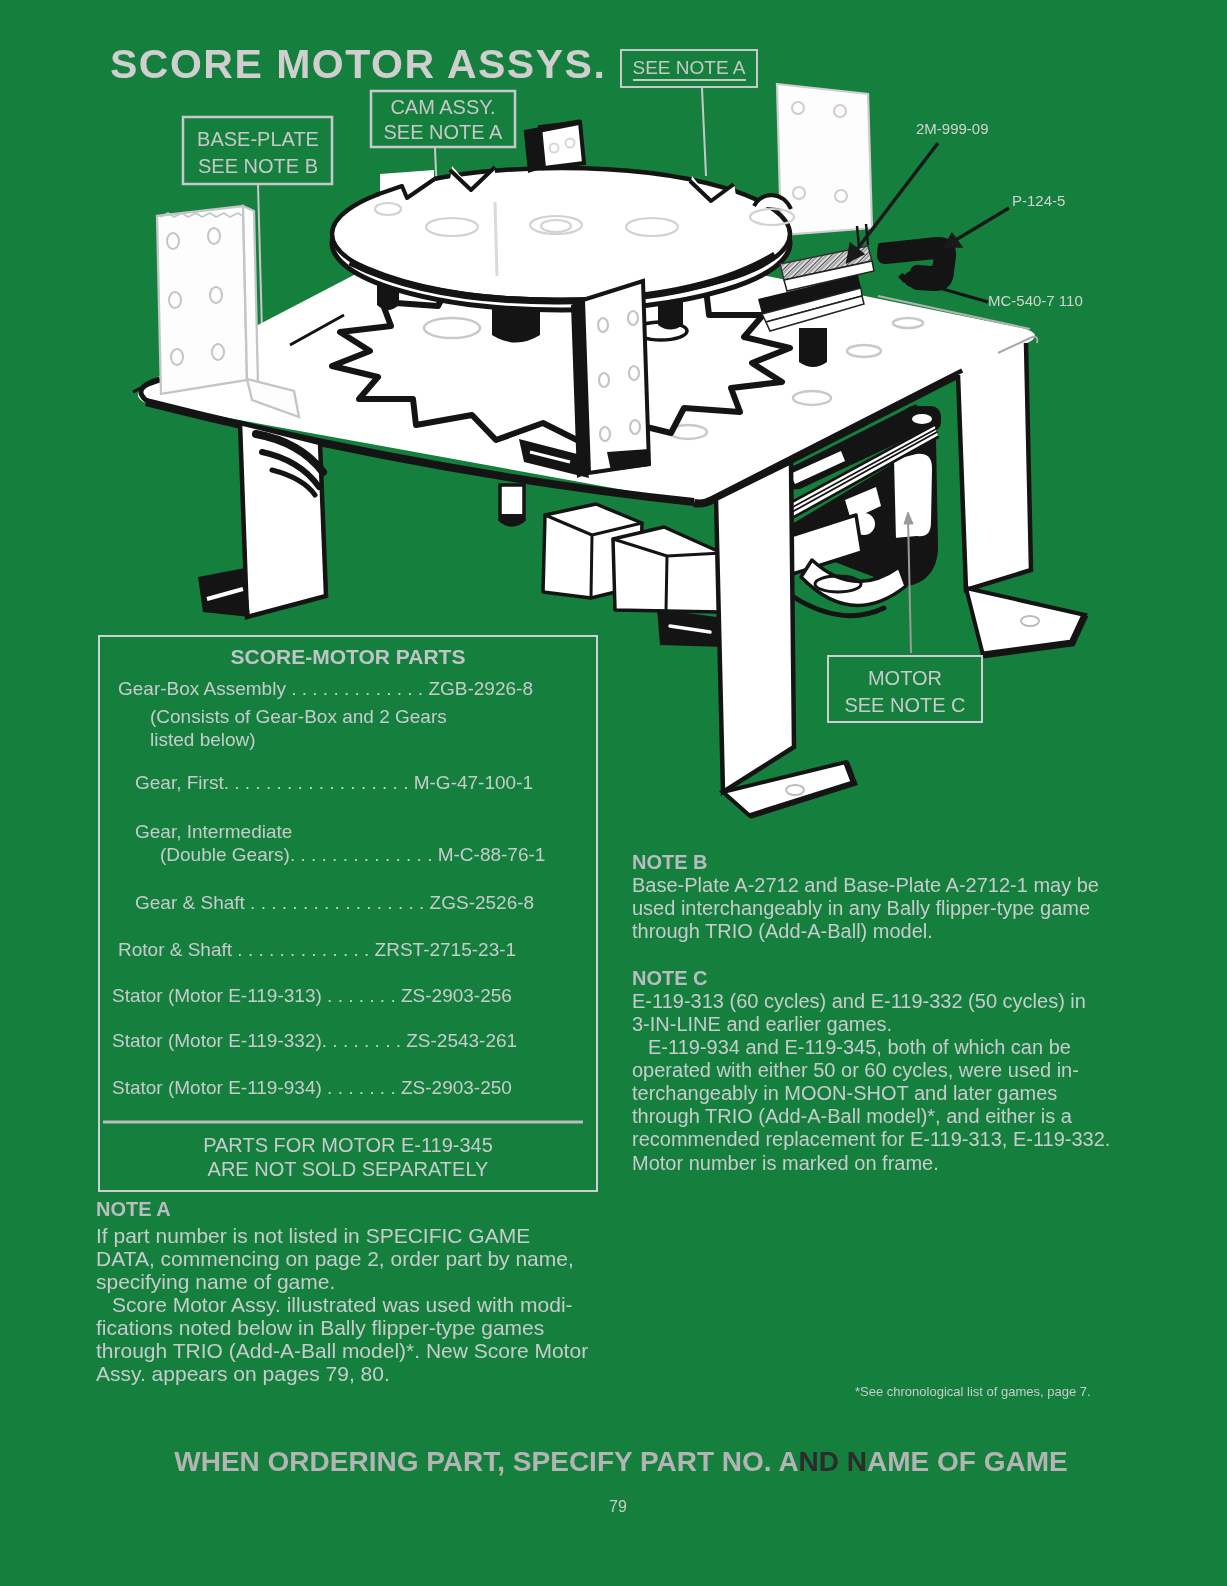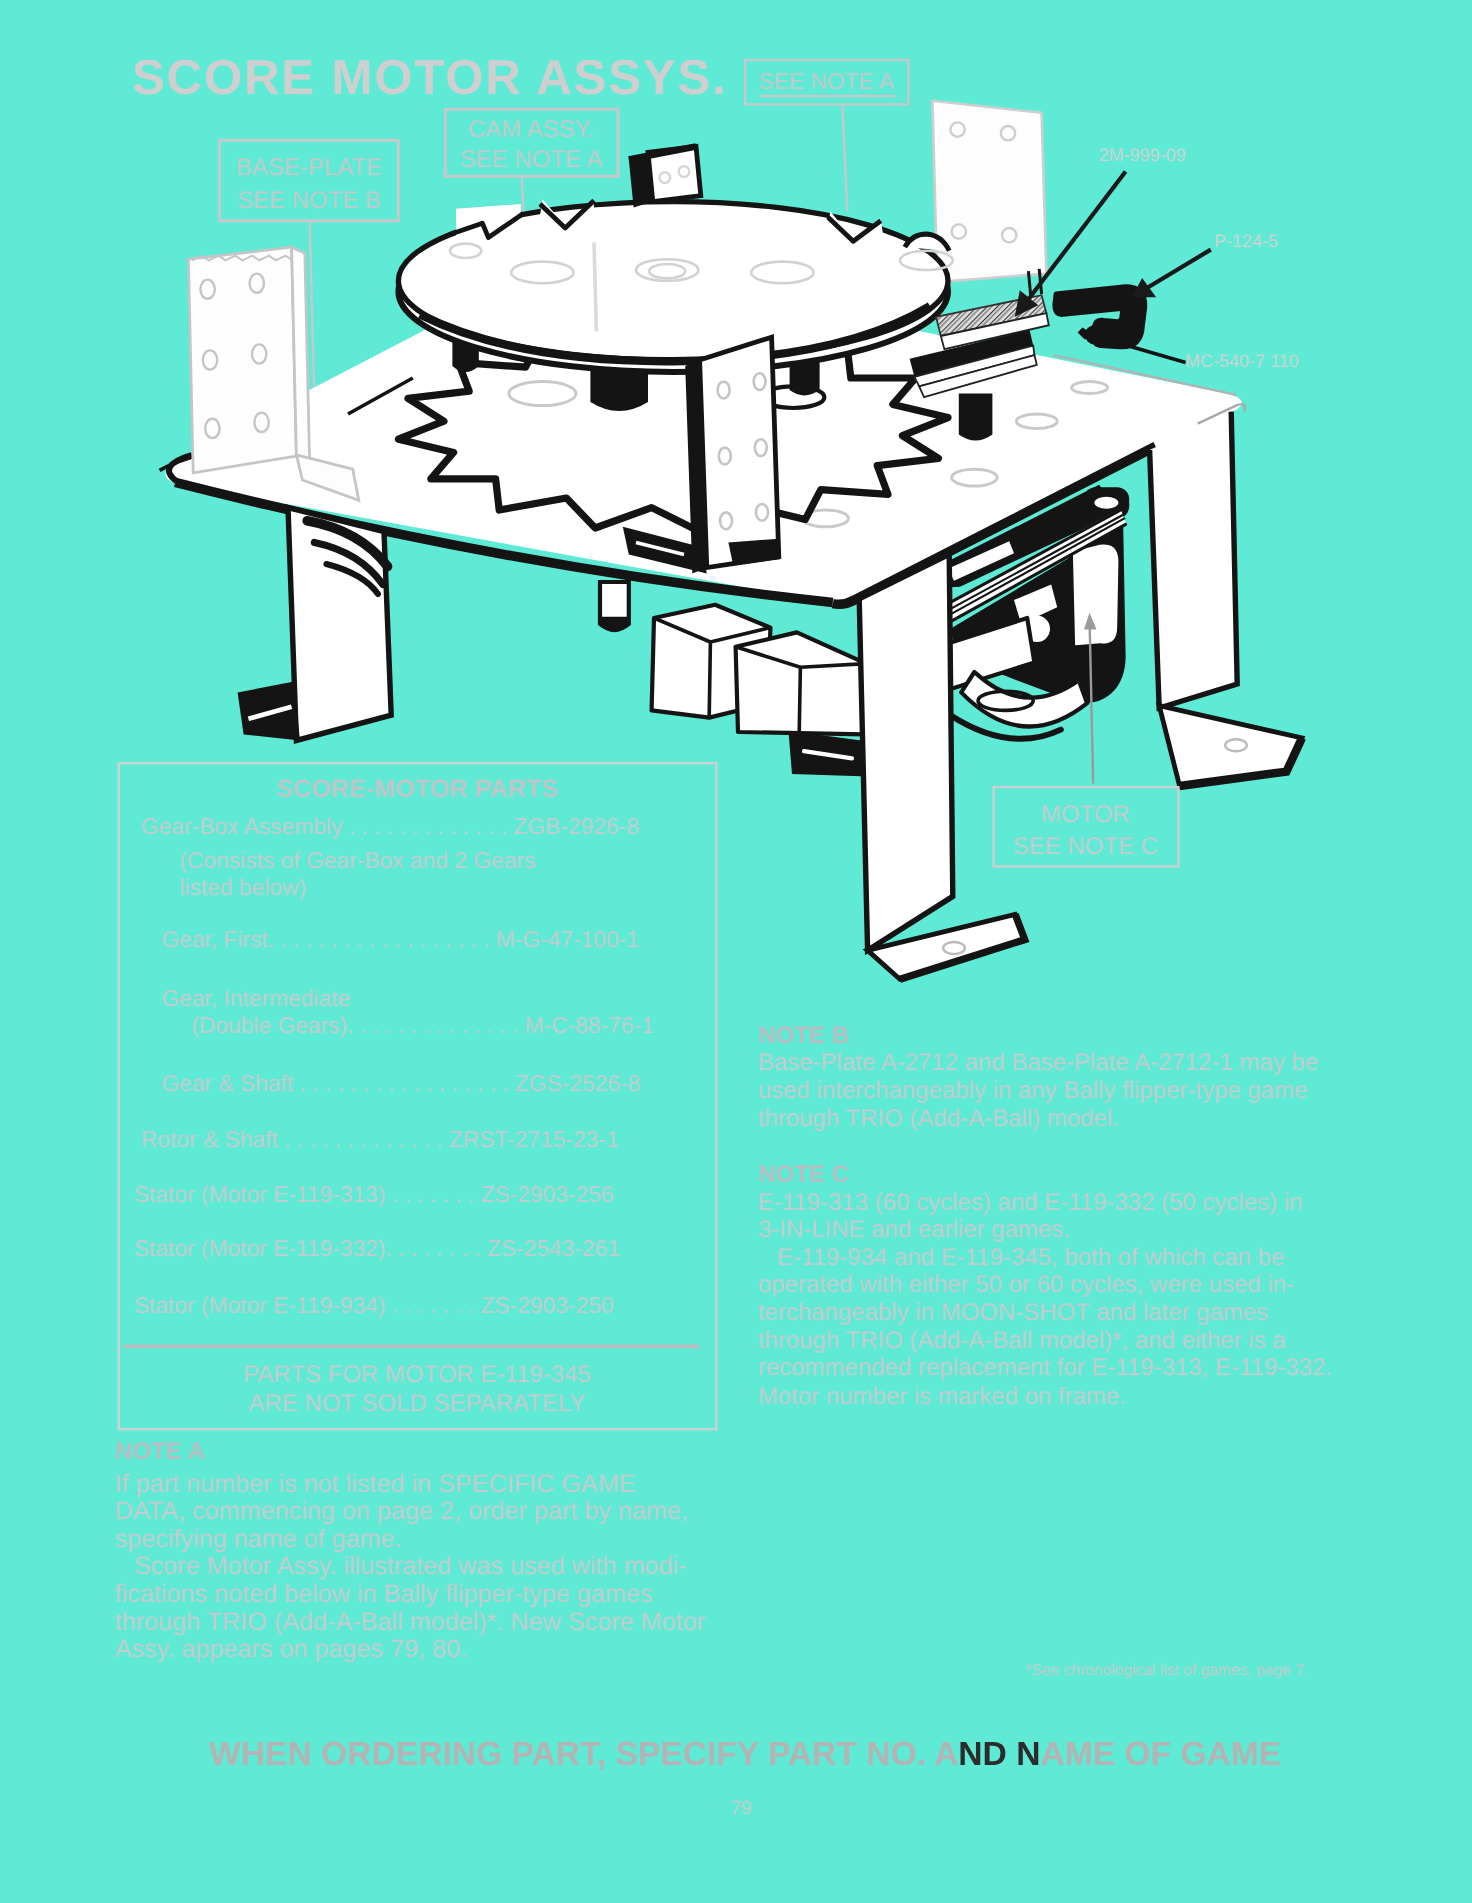--- a/index.html
+++ b/index.html
@@ -1,15 +1,15 @@
 <!DOCTYPE html>
 <html><head><meta charset="utf-8">
 <style>
 html,body{margin:0;padding:0;background:#fff;}
-#page{position:relative;width:1227px;height:1586px;background:#5eead4;overflow:hidden;
+#page{position:relative;width:1227px;height:1586px;background:#15803d;overflow:hidden;
 font-family:"Liberation Sans",sans-serif;}
 </style></head>
 <body>
 <div id="page">
 <svg width="1227" height="1586" viewBox="0 0 1227 1586" font-family="Liberation Sans, sans-serif">
 
 <text x="110" y="78" font-size="41" font-weight="bold" letter-spacing="1.5" fill="#cfcfcf">SCORE MOTOR ASSYS.</text>
 
 <g stroke="#c6c8c9" fill="none" stroke-width="2">
         <rect x="621" y="50" width="136" height="37"></rect>

